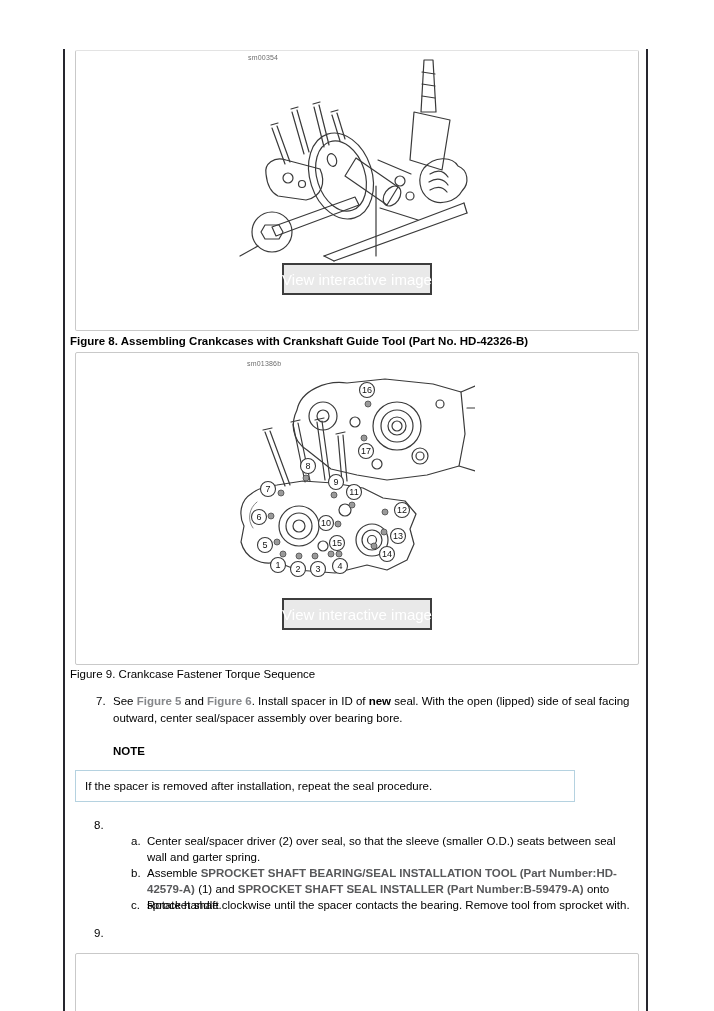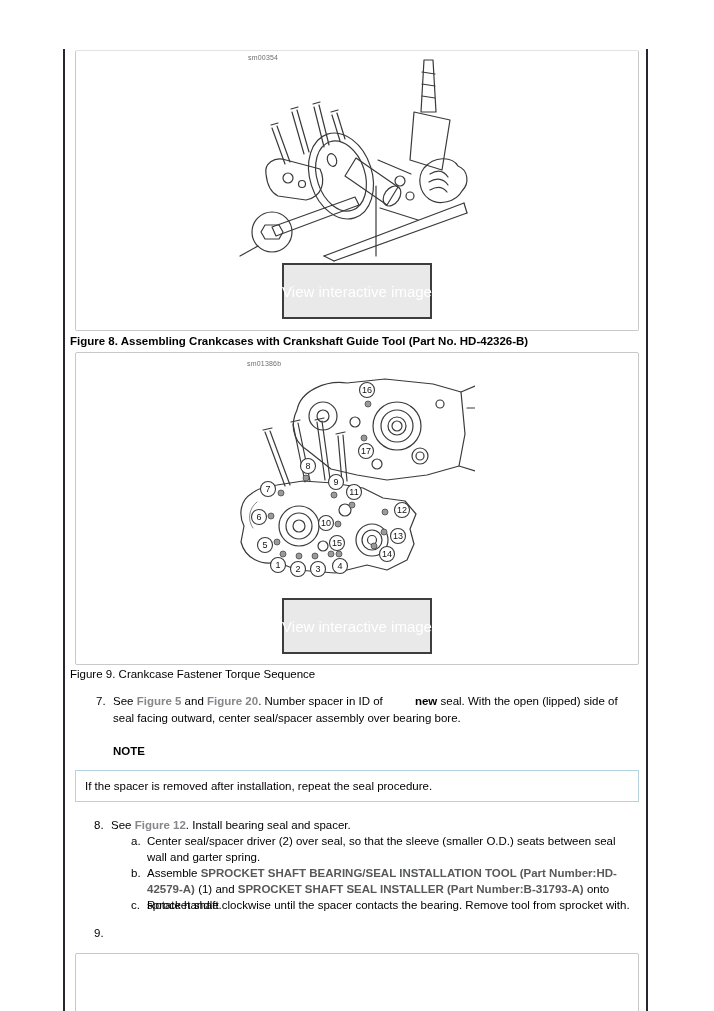--- a/index.html
+++ b/index.html
@@ -13,46 +13,46 @@
   }
   .figbox{
     position:absolute;border:1px solid #c9c9c9;border-radius:2px;background:#fff;box-sizing:border-box;
   }
   .figbox1{left:75px;top:50px;width:564px;height:281px;border-top-color:#e3e3e3;}
   .figbox2{left:75px;top:352px;width:564px;height:313px;}
   .figbox3{left:75px;top:953px;width:564px;height:120px;}
   .imglabel{position:absolute;font-size:7px;color:#6d6d6d;letter-spacing:.2px;}
   .drawing{position:absolute;}
   .view-btn{
-    position:absolute;width:150px;height:56px;background:#e9e9e9;border:2px solid #3d3d3d;
+    position:absolute;width:150px;height:32px;background:#e9e9e9;border:2px solid #3d3d3d;
     color:#ffffff;font-size:15px;display:flex;align-items:center;justify-content:center;
     box-sizing:border-box;cursor:pointer;white-space:nowrap;
   }
   .btn1{left:282px;top:263px;}
   .btn2{left:282px;top:598px;}
   .caption{position:absolute;left:70px;font-size:11.5px;line-height:15px;color:#000;}
   .cap1{top:334px;font-weight:bold;}
   .cap2{top:667px;}
   .step{position:absolute;display:flex;font-size:11.5px;line-height:17px;}
   .step .num{width:12px;text-align:left;flex:none;margin-right:5px;}
   .substep{position:absolute;display:flex;font-size:11.5px;line-height:16px;}
   .substep .num{width:12px;flex:none;margin-right:4px;}
   .item7{left:96px;top:693px;width:535px;}
   .note-head{position:absolute;left:89px;top:745px;font-size:11.5px;font-weight:bold;padding-left:24px;}
   .notebox{
-    position:absolute;left:75px;top:770px;width:564px;height:32px;border:1px solid #b5d2e0;
+    position:absolute;left:75px;top:770px;width:500px;height:32px;border:1px solid #b5d2e0;
     box-sizing:border-box;display:flex;align-items:center;padding-left:9px;font-size:11.5px;background:#fff;
   }
   .item8{left:94px;top:817px;width:530px;}
   .item8a{left:131px;top:833px;width:497px;}
   .item8b{left:131px;top:865px;width:500px;}
   .item8c{left:131px;top:897px;width:510px;}
   .item9{left:94px;top:925px;width:530px;}
   .figlink{color:#85878a;font-weight:bold;cursor:pointer;}
-  .b{font-weight:bold;margin-left:29px;}
+  .b{font-weight:bold;}
   .partnum{color:#58595b;font-weight:bold;}
   svg .ln{stroke:#3a3a3a;fill:none;stroke-width:1.2;stroke-linecap:round;stroke-linejoin:round;}
   svg .thin{stroke:#6a6a6a;stroke-width:0.8;fill:none;}
 </style>
 </head>
 <body>
 
 <div class="page"></div>
 
 <div class="figbox figbox1"></div>
@@ -224,41 +224,40 @@
 </svg>
 
 <div class="view-btn btn2">
   <span>View interactive image</span>
 </div>
 
 <div class="caption cap2">Figure 9. Crankcase Fastener Torque Sequence</div>
 
 <div class="step item7">
   <span class="num">7.</span>
-  <span><span>See </span><span class="figlink">Figure 5</span><span> and </span><span class="figlink">Figure 20</span><span>. Number spacer in ID of </span><span class="b">new</span><span> seal. With the open (lipped) side of seal facing outward, center seal/spacer assembly over bearing bore.</span></span>
+  <span><span>See </span><span class="figlink">Figure 5</span><span> and </span><span class="figlink">Figure 6</span><span>. Install spacer in ID of </span><span class="b">new</span><span> seal. With the open (lipped) side of seal facing outward, center seal/spacer assembly over bearing bore.</span></span>
 </div>
 
 <div class="note-head">NOTE</div>
 <div class="notebox">
   <span>If the spacer is removed after installation, repeat the seal procedure.</span>
 </div>
 
 <div class="step item8">
   <span class="num">8.</span>
-  <span><span>See </span><span class="figlink">Figure 12</span><span>. Install bearing seal and spacer.</span></span>
 </div>
 
 <div class="substep item8a">
   <span class="num">a.</span>
   <span>Center seal/spacer driver (2) over seal, so that the sleeve (smaller O.D.) seats between seal wall and garter spring.</span>
 </div>
 
 <div class="substep item8b">
   <span class="num">b.</span>
-  <span><span>Assemble </span><span class="partnum">SPROCKET SHAFT BEARING/SEAL INSTALLATION TOOL (Part Number:HD-42579-A)</span><span> (1) and </span><span class="partnum">SPROCKET SHAFT SEAL INSTALLER (Part Number:B-31793-A)</span><span> onto sprocket shaft.</span></span>
+  <span><span>Assemble </span><span class="partnum">SPROCKET SHAFT BEARING/SEAL INSTALLATION TOOL (Part Number:HD-42579-A)</span><span> (1) and </span><span class="partnum">SPROCKET SHAFT SEAL INSTALLER (Part Number:B-59479-A)</span><span> onto sprocket shaft.</span></span>
 </div>
 
 <div class="substep item8c">
   <span class="num">c.</span>
   <span>Rotate handle clockwise until the spacer contacts the bearing. Remove tool from sprocket with.</span>
 </div>
 
 <div class="step item9">
   <span class="num">9.</span>
 </div>

